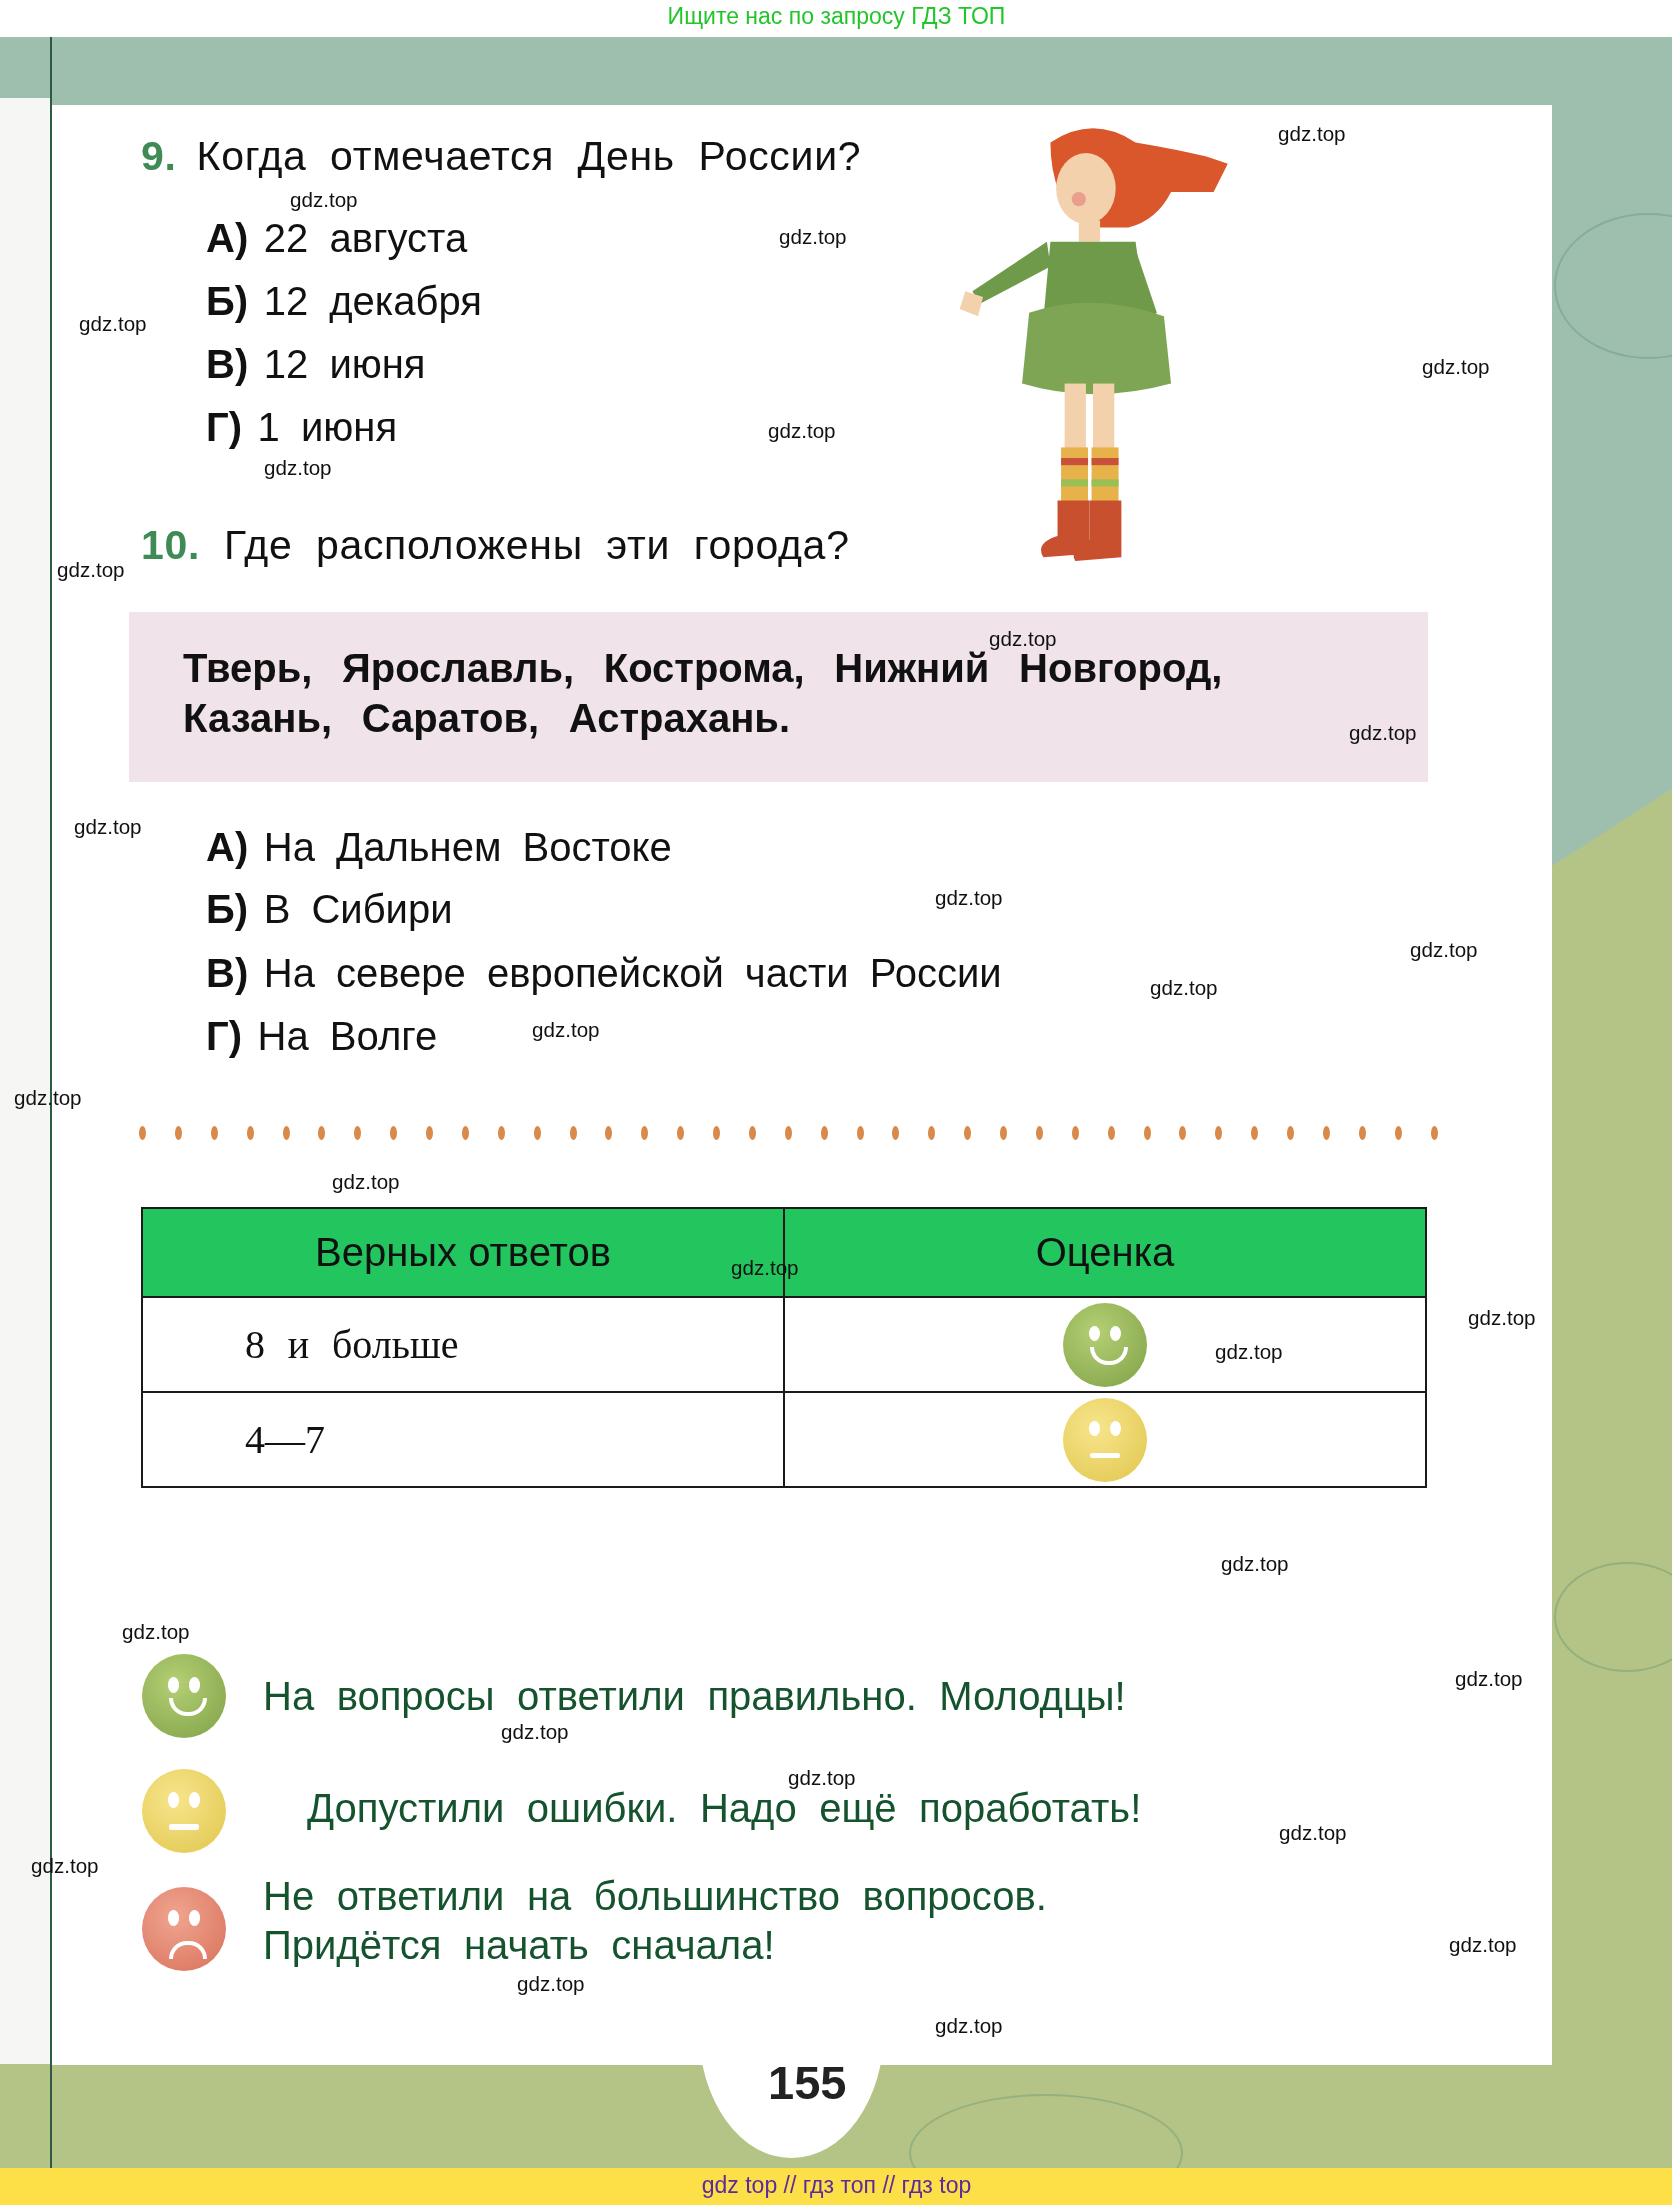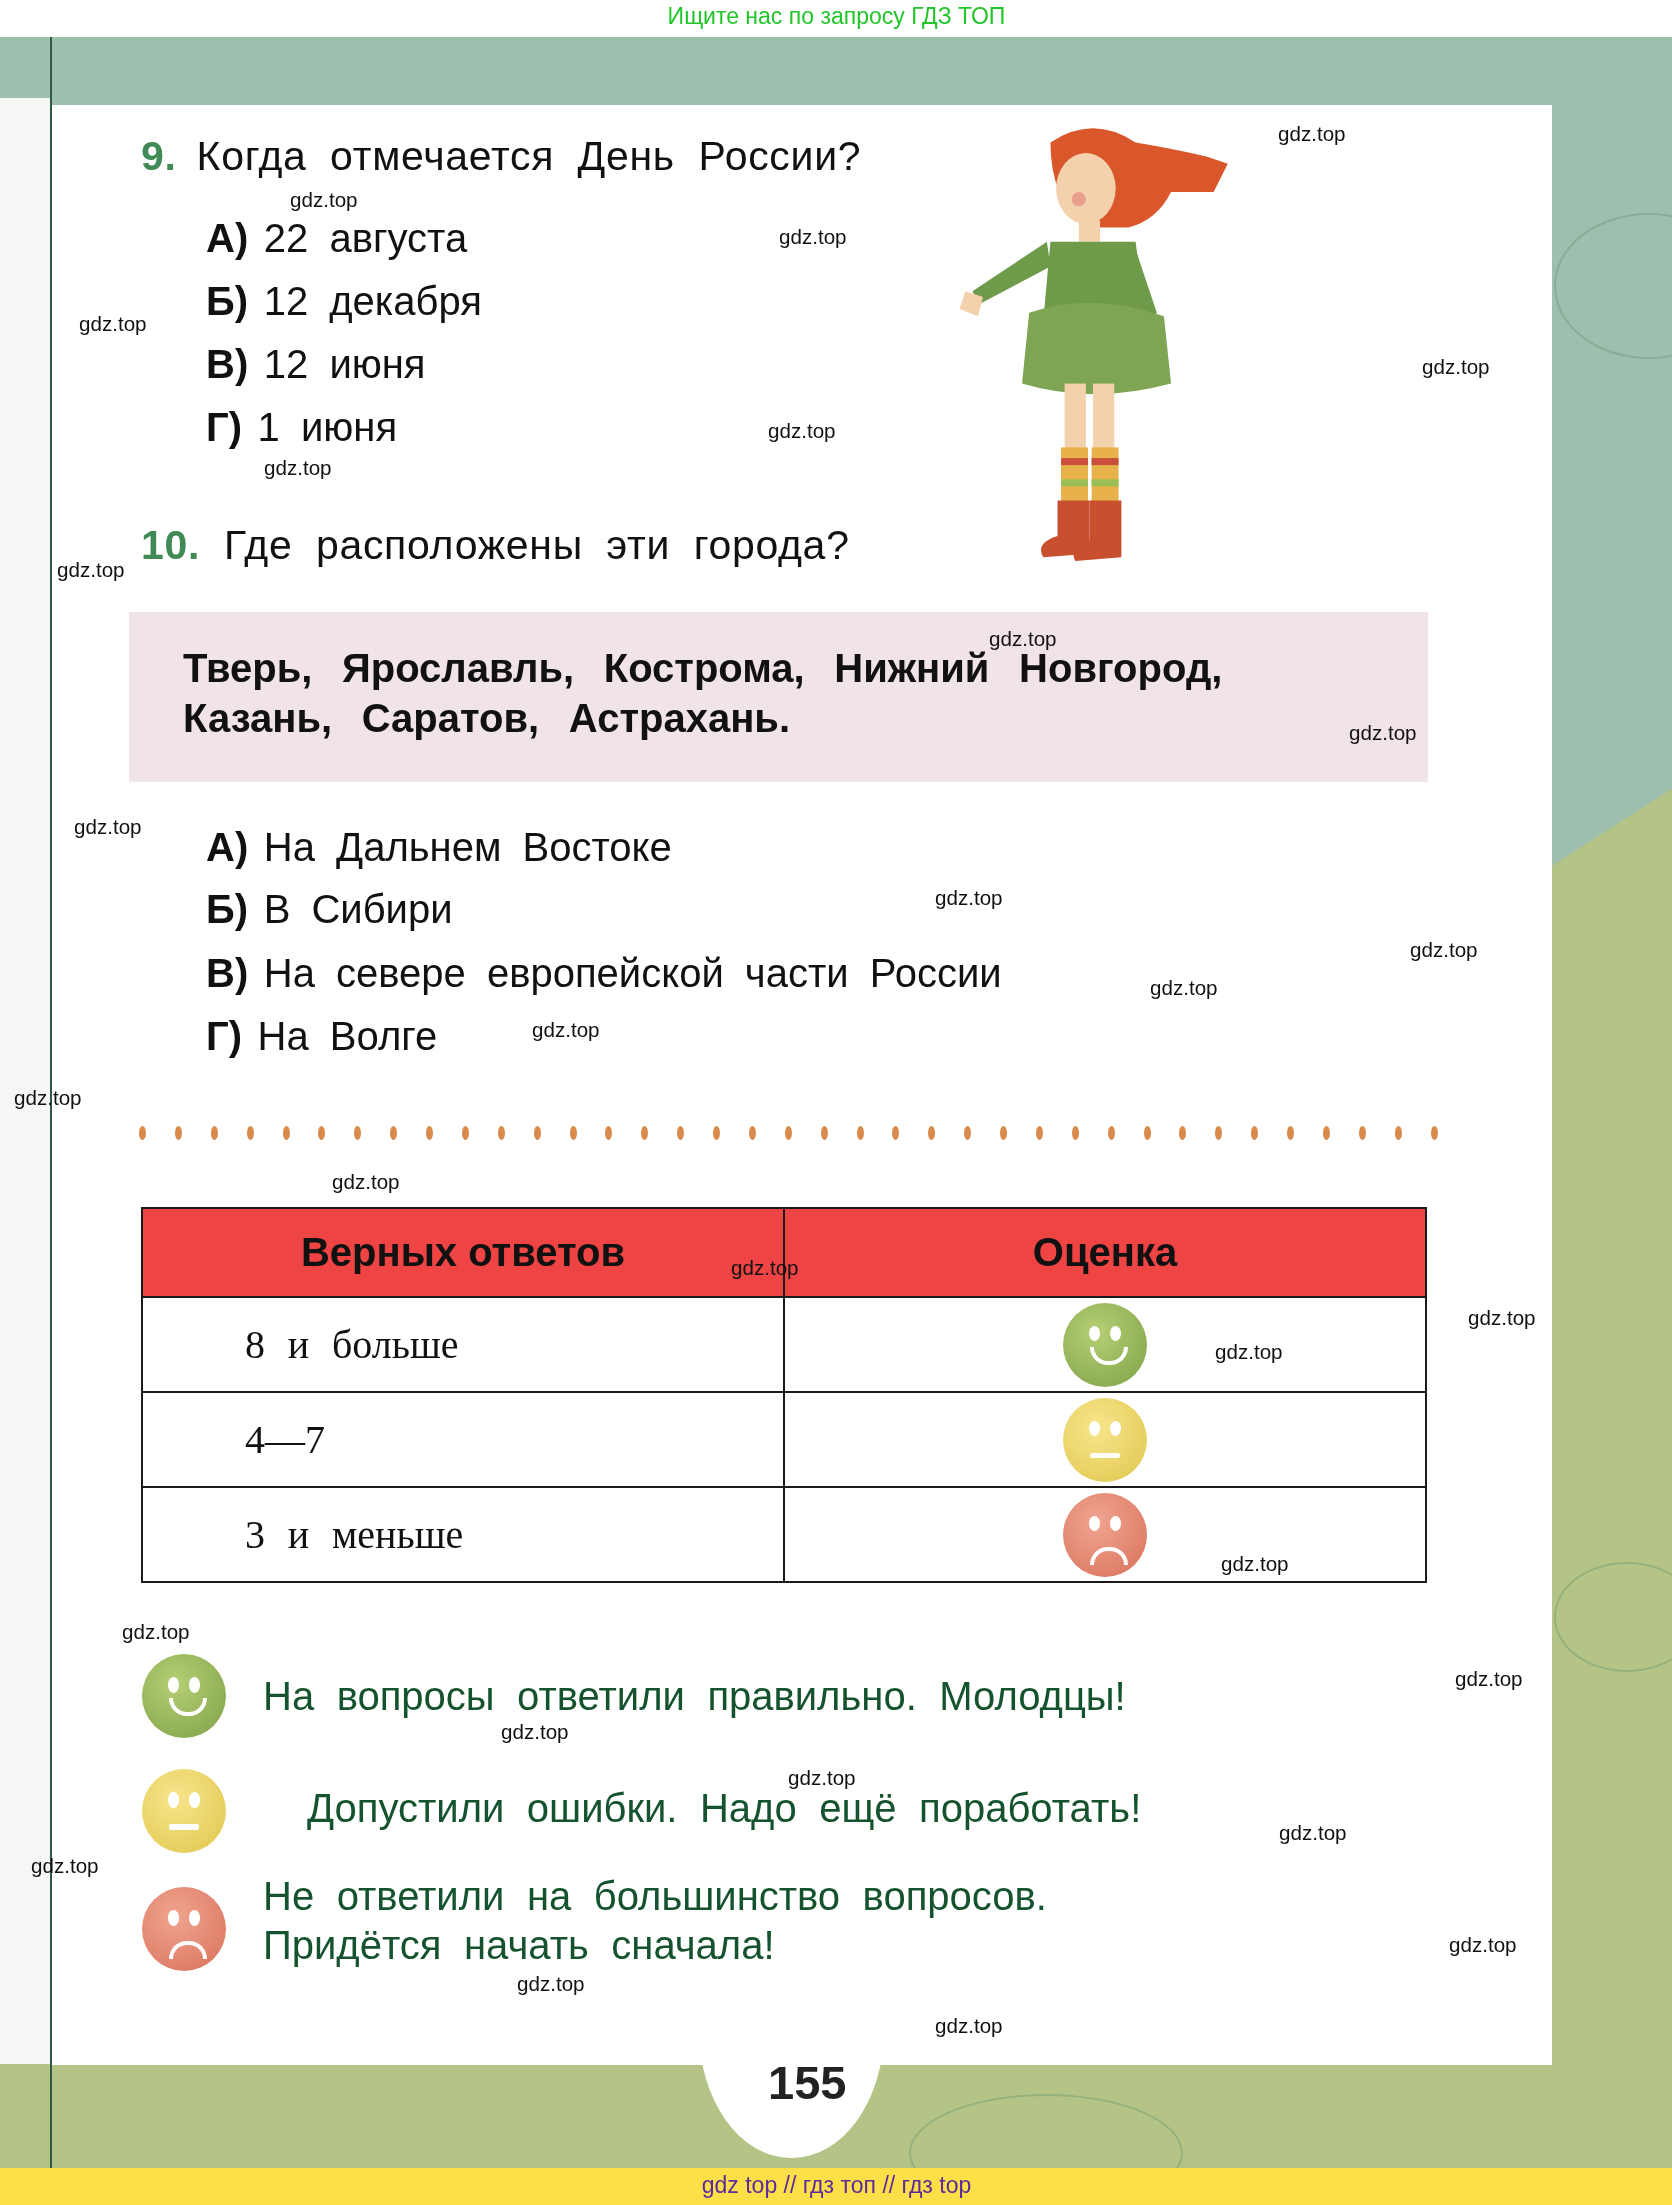--- a/index.html
+++ b/index.html
@@ -77,21 +77,21 @@
   .dots i {
     display:block; width:7px; height:14px; border-radius:50%; background:#d98a4a;
   }
   table.grade {
     position:absolute; left:141px; top:1207px; width:1286px;
     border-collapse:collapse;
   }
   table.grade td, table.grade th {
     border:2.8px solid #1a1a1a; font-size:40px; color:#111;
   }
-  table.grade th { background:#ef4444; height:85px; font-weight:bold; }
+  table.grade th { background:#22c55e; height:85px; font-weight:normal; }
   table.grade td { height:91px; }
   table.grade td.num { padding-left:102px; word-spacing:12.8px;font-family:Liberation Serif, serif; }
   table.grade td.smile { text-align:center; }
   .face {
     display:inline-block; position:relative; width:84px; height:84px; border-radius:50%;
     vertical-align:middle;
   }
   .face .eye { position:absolute; top:23px; width:11.4px; height:15.6px; border-radius:50%; background:#fff; }
   .face .eye.l { left:25.6px; } .face .eye.r { right:25.6px; }
   .face .mouth { position:absolute; left:27px; width:30px; }
@@ -222,24 +222,20 @@
     <th style="width:50%">Верных ответов</th>
     <th>Оценка</th>
   </tr>
   <tr>
     <td class="num">8 и больше</td>
     <td class="smile"><span class="face happy g"><span class="eye l"></span><span class="eye r"></span><span class="mouth"></span></span></td>
   </tr>
   <tr>
     <td class="num">4—7</td>
     <td class="smile"><span class="face neutral y"><span class="eye l"></span><span class="eye r"></span><span class="mouth"></span></span></td>
-  </tr>
-  <tr>
-    <td class="num">3 и меньше</td>
-    <td class="smile"><span class="face sad r"><span class="eye l"></span><span class="eye r"></span><span class="mouth"></span></span></td>
   </tr>
 </tbody>
   </table>
 
 <div class="legend-row" style="top:1654px;">
   <span class="face happy g">
       <span class="eye l"></span>
       <span class="eye r"></span>
       <span class="mouth"></span>
     </span>

